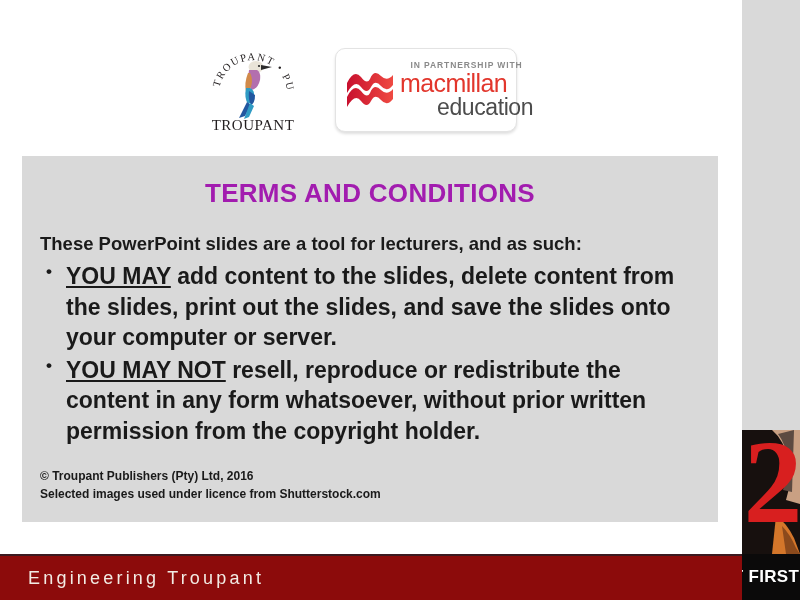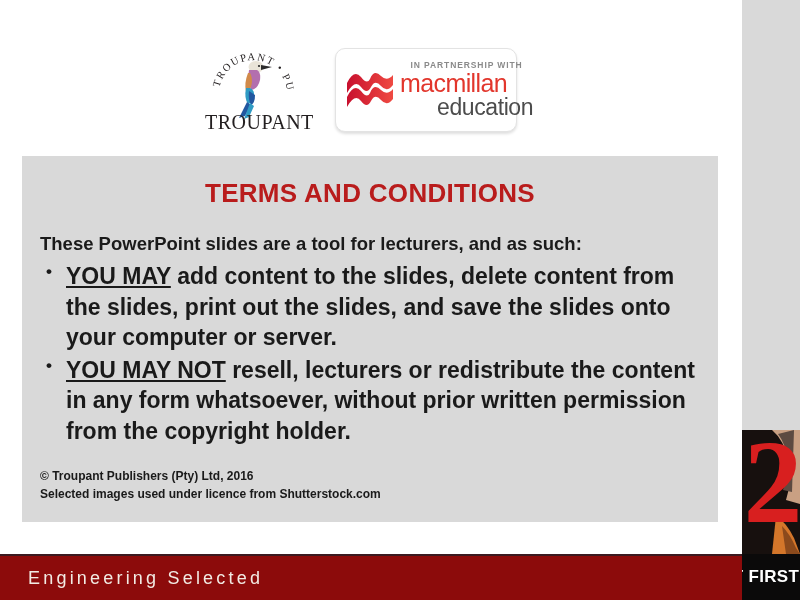--- a/index.html
+++ b/index.html
@@ -56,21 +56,21 @@
     width: 40px;
     height: 62px;
   }
   .troupant-word {
     position: absolute;
     left: 0;
     bottom: 4px;
     width: 96px;
     text-align: center;
     font-family: "Liberation Serif", serif;
-    font-size: 20px;
+    font-size: 15px;
     letter-spacing: 0.5px;
     color: #231f20;
   }
 
   
   .macmillan-logo {
     position: relative;
     width: 182px;
     height: 84px;
     background: #ffffff;
@@ -122,21 +122,21 @@
     width: 696px;
     height: 366px;
     background: #d9d9d9;
     box-sizing: border-box;
     padding: 14px 16px 0 16px;
   }
   .panel-title {
     text-align: center;
     font-size: 26px;
     font-weight: bold;
-    color: #b91c1c;
+    color: #a21caf;
     letter-spacing: 0.3px;
     margin: 8px 0 24px 0;
   }
   .intro-line {
     font-size: 18.5px;
     font-weight: bold;
     color: #1a1a1a;
     margin: 17px 0 6px 2px;
   }
   .bullet-list {
@@ -300,32 +300,32 @@
 
 <div class="content-panel">
   <div class="panel-title">TERMS AND CONDITIONS</div>
   <div class="intro-line">These PowerPoint slides are a tool for lecturers, and as such:</div>
 
   <ul class="bullet-list">
     <li class="bullet-item">
       <span class="lead">YOU MAY</span><span> add content to the slides, delete content from the slides, print out the slides, and save the slides onto your computer or server.</span>
     </li>
     <li class="bullet-item">
-      <span class="lead">YOU MAY NOT</span><span> resell, lecturers or redistribute the content in any form whatsoever, without prior written permission from the copyright holder.</span>
+      <span class="lead">YOU MAY NOT</span><span> resell, reproduce or redistribute the content in any form whatsoever, without prior written permission from the copyright holder.</span>
     </li>
   </ul>
 
   <div class="copyright-block">
     <div class="copyright-line">© Troupant Publishers (Pty) Ltd, 2016</div>
     <div class="copyright-line">Selected images used under licence from Shutterstock.com</div>
   </div>
 </div>
 
 <div class="footer-bar">
-  <div class="footer-title">Engineering Selected</div>
+  <div class="footer-title">Engineering Troupant</div>
 </div>
 
 <div class="brand-block">
   <svg class="brand-photo" viewBox="0 0 58 124" preserveAspectRatio="none">
     <rect x="0" y="0" width="58" height="124" fill="#17100e"></rect>
     <path d="M30 0 Q42 10 46 30 Q50 52 44 70 L58 74 L58 0 Z" fill="#c9a083"></path>
     <path d="M36 4 Q44 14 45 30 Q46 46 41 60 L50 62 L52 0 Z" fill="#5c4a41"></path>
     <path d="M34 86 Q44 92 52 108 L58 124 L30 124 Z" fill="#d4762a"></path>
     <path d="M40 96 Q48 104 54 118 L58 124 L44 124 Z" fill="#8c4a1c"></path>
   </svg>

